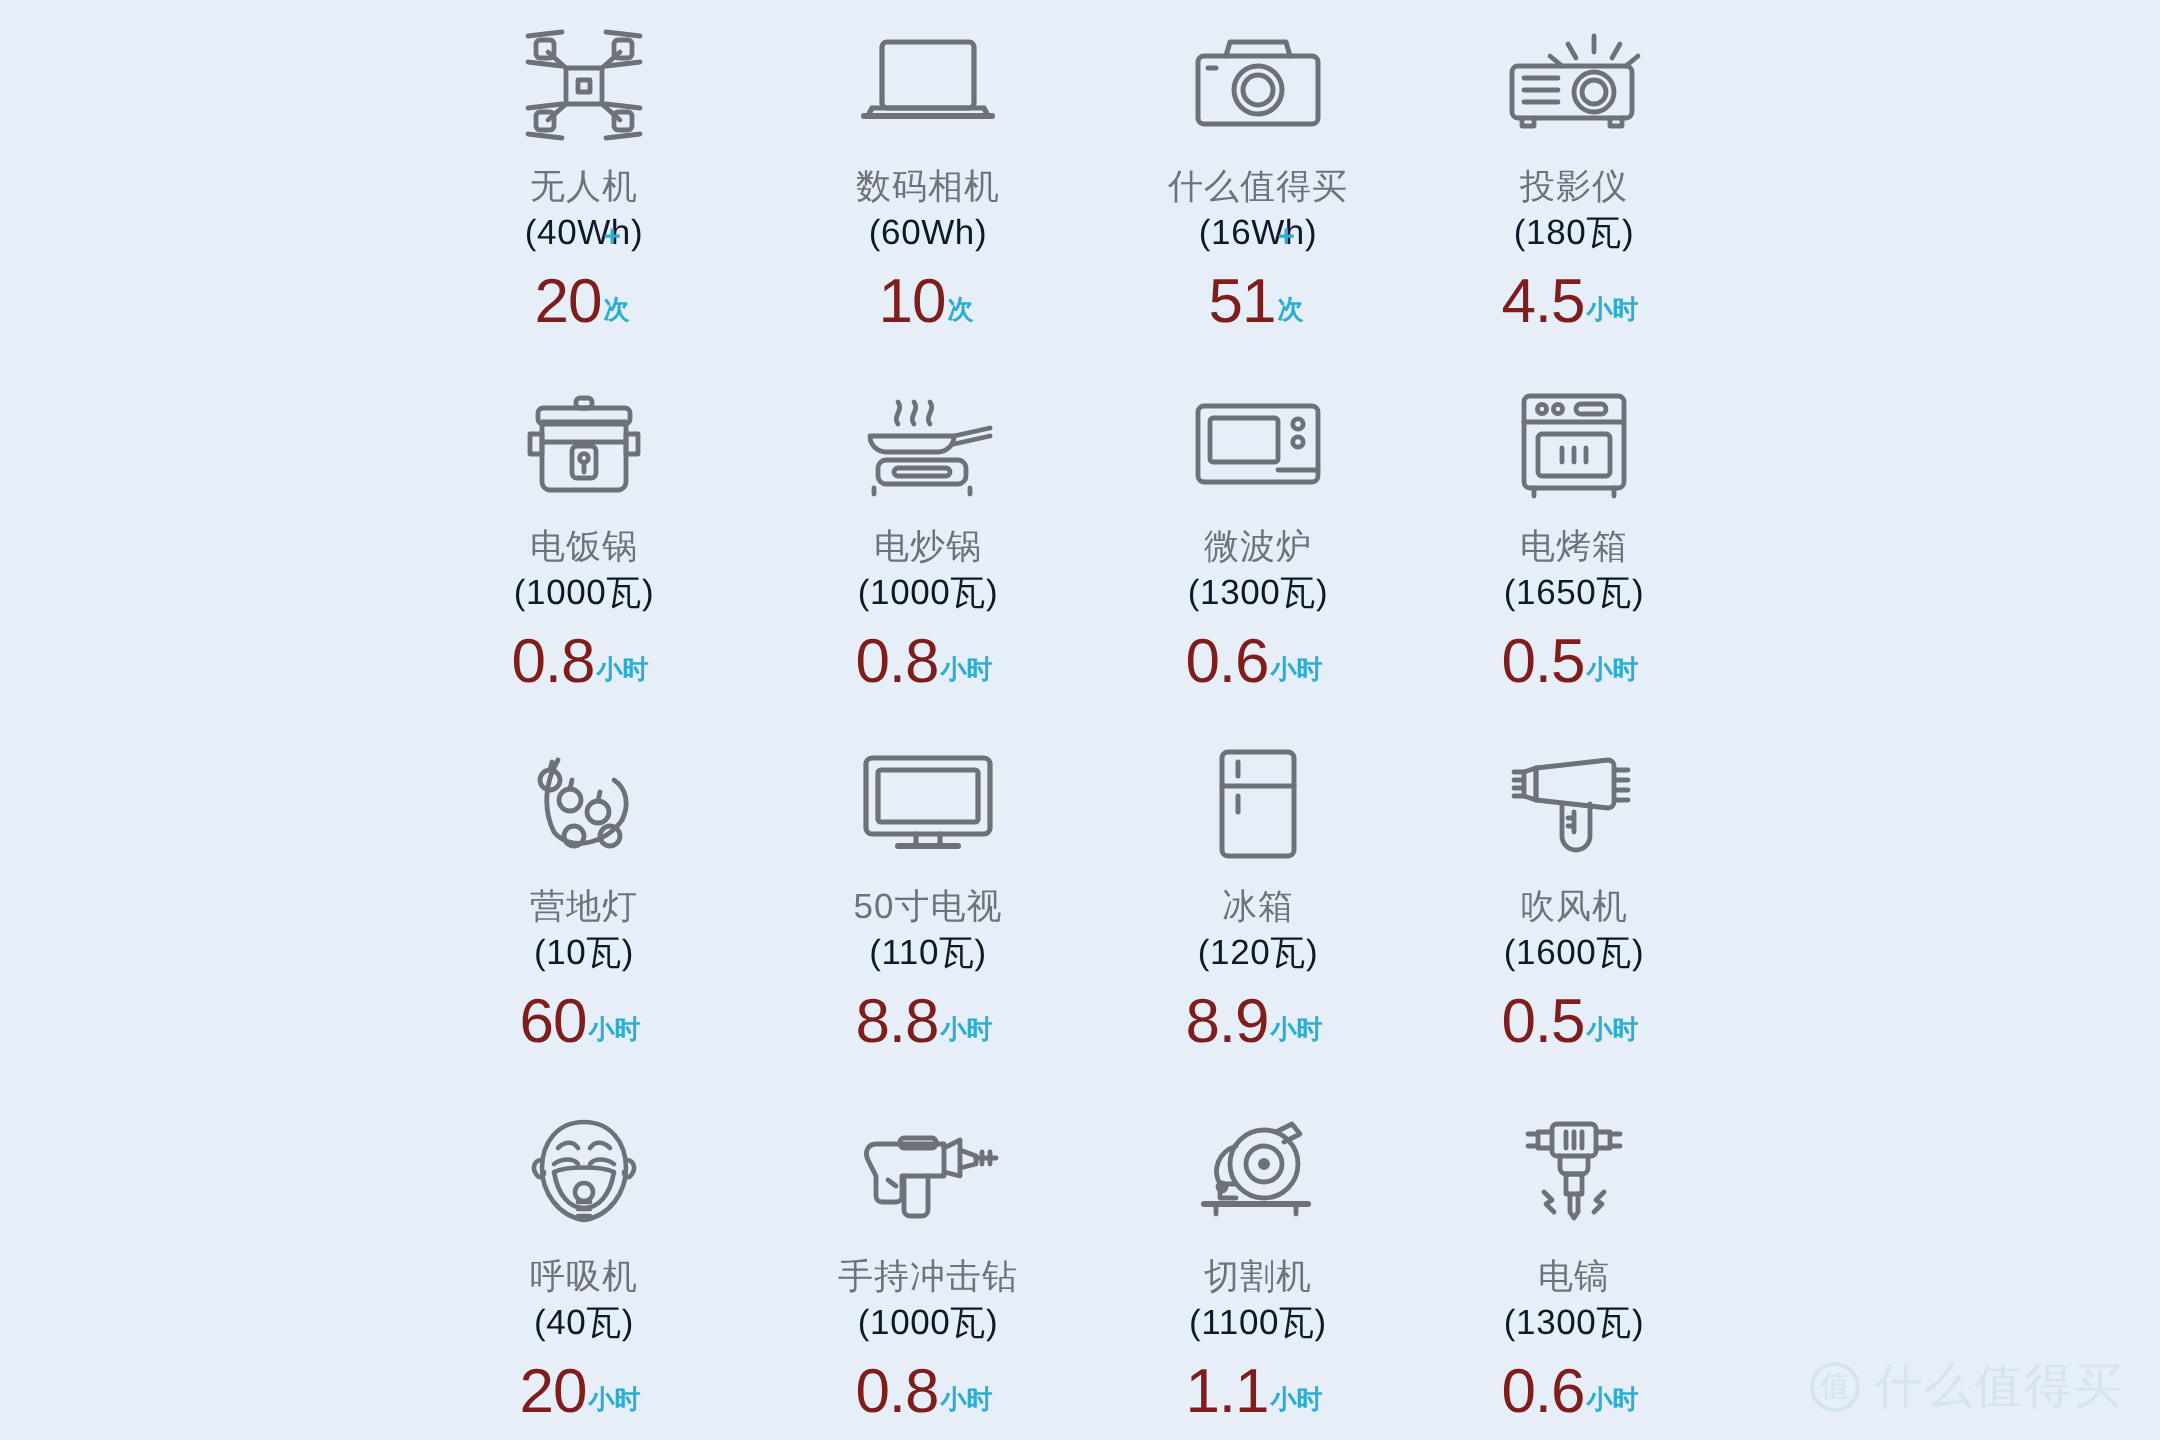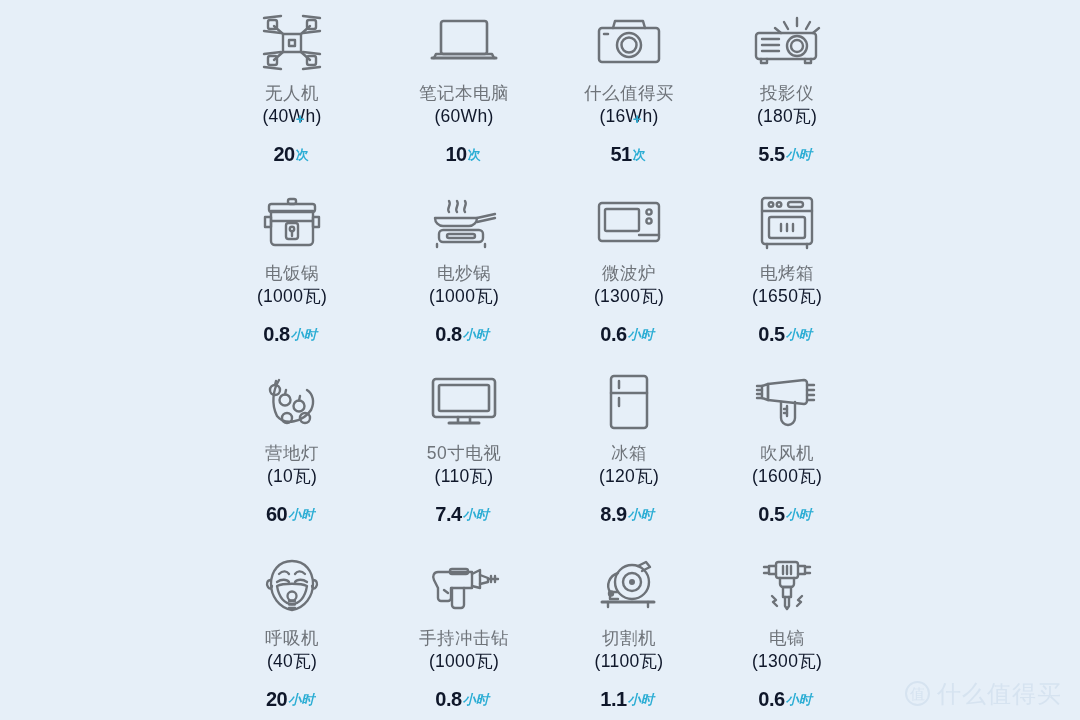--- a/index.html
+++ b/index.html
@@ -63,23 +63,23 @@
   }
 
   .value-row {
     margin-top: 7px;
     display: flex;
     align-items: baseline;
     justify-content: center;
     white-space: nowrap;
   }
   .value-num {
-    font-size: 20px;
-    font-weight: bold;
-    color: #0f172a;
+    font-size: 31px;
+    font-weight: normal;
+    color: #7f1d1d;
     letter-spacing: -0.5px;
     line-height: 1;
   }
   .value-affix {
     position: relative;
     display: inline-block;
     margin-left: 1px;
     width: 15px;
     height: 26px;
   }
@@ -95,21 +95,21 @@
   .value-unit {
     position: absolute;
     bottom: 0px;
     left: 0px;
     font-size: 13px;
     font-weight: bold;
     color: #2badd4;
     line-height: 1;
     white-space: nowrap;
   }
-  .value-affix.wide { width: 30px; font-style: italic; }
+  .value-affix.wide { width: 30px; }
   .value-affix.noplus .value-unit { bottom: 0px; }
 
   #watermark {
     position: absolute;
     right: 18px;
     bottom: 14px;
     display: flex;
     align-items: center;
     gap: 7px;
     opacity: 1;
@@ -172,21 +172,21 @@
       </div>
     </div>
     <div class="cell">
       <div class="icon-wrap">
         <svg width="68" height="52" viewBox="0 0 68 52" fill="none" stroke="#6d7278" stroke-width="2.6" stroke-linecap="round" stroke-linejoin="round">
      <rect x="11" y="5" width="46" height="33" rx="2.5"></rect>
      <path d="M2 42 L66 42" stroke-width="3"></path>
      <path d="M4 42 L6 38 L62 38 L64 42"></path>
    </svg>
       </div>
-      <div class="name">笔记本电脑</div>
+      <div class="name">数码相机</div>
       <div class="power">(60Wh)</div>
       <div class="value-row">
         <span class="value-num">10</span>
         <span class="value-affix noplus">
           <span class="value-unit">次</span>
         </span>
       </div>
     </div>
     <div class="cell">
       <div class="icon-wrap">
@@ -222,21 +222,21 @@
      <path d="M45 13 L45 5"></path>
      <path d="M36 16 L32 9"></path>
      <path d="M54 16 L58 9"></path>
      <path d="M29 20 L23 15"></path>
      <path d="M61 20 L67 15"></path>
    </svg>
       </div>
       <div class="name">投影仪</div>
       <div class="power">(180瓦)</div>
       <div class="value-row">
-        <span class="value-num">5.5</span>
+        <span class="value-num">4.5</span>
         <span class="value-affix wide noplus">
           <span class="value-unit">小时</span>
         </span>
       </div>
     </div>
     <div class="cell">
       <div class="icon-wrap">
         <svg width="62" height="58" viewBox="0 0 62 58" fill="none" stroke="#6d7278" stroke-width="2.4" stroke-linecap="round" stroke-linejoin="round">
      <path d="M10 18 L52 18 L52 48 a4 4 0 0 1 -4 4 L14 52 a4 4 0 0 1 -4 -4 Z"></path>
      <rect x="8" y="11" width="46" height="8" rx="2.5"></rect>
@@ -356,21 +356,21 @@
      <rect x="3" y="3" width="62" height="38" rx="3"></rect>
      <rect x="9" y="9" width="50" height="26" rx="1.5"></rect>
      <path d="M28 41 L28 46"></path>
           <path d="M40 41 L40 46"></path>
      <path d="M19 47 L49 47" stroke-width="3"></path>
    </svg>
       </div>
       <div class="name">50寸电视</div>
       <div class="power">(110瓦)</div>
       <div class="value-row">
-        <span class="value-num">7.4</span>
+        <span class="value-num">8.8</span>
         <span class="value-affix wide noplus">
           <span class="value-unit">小时</span>
         </span>
       </div>
     </div>
     <div class="cell">
       <div class="icon-wrap">
         <svg width="46" height="58" viewBox="0 0 46 58" fill="none" stroke="#6d7278" stroke-width="2.5" stroke-linecap="round" stroke-linejoin="round">
      <rect x="5" y="3" width="36" height="52" rx="3"></rect>
      <path d="M5 20 L41 20"></path>

